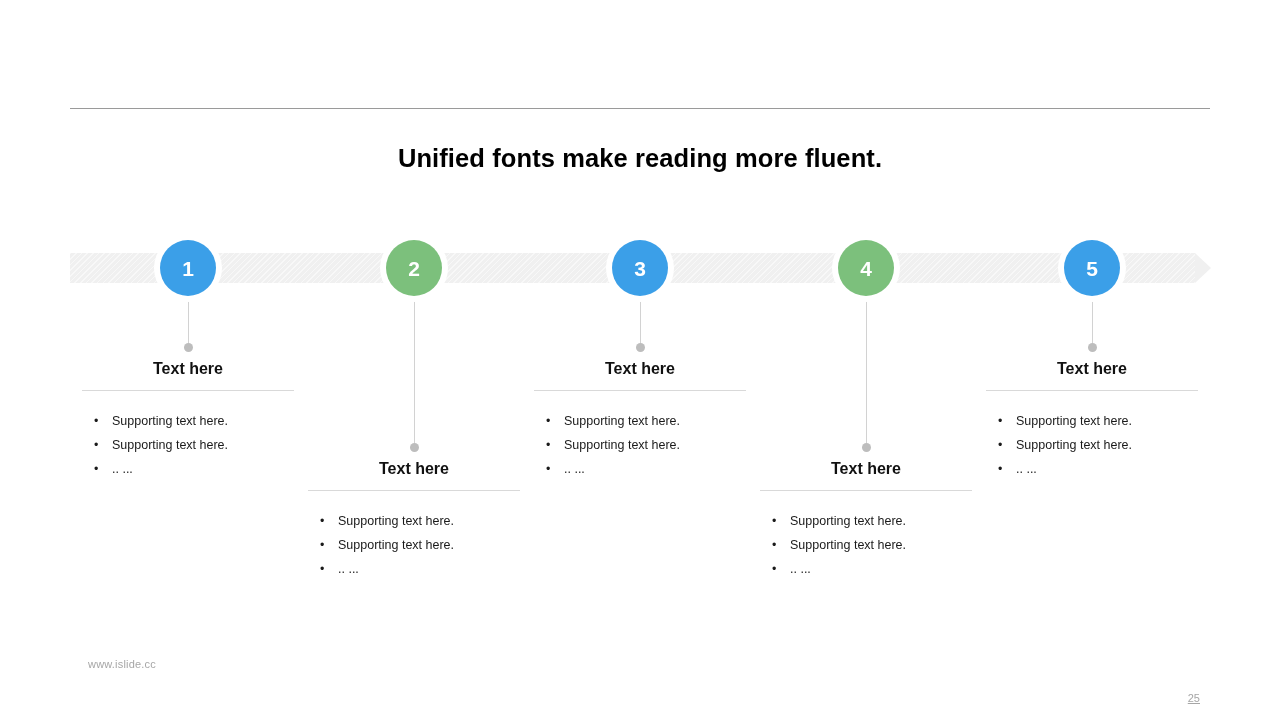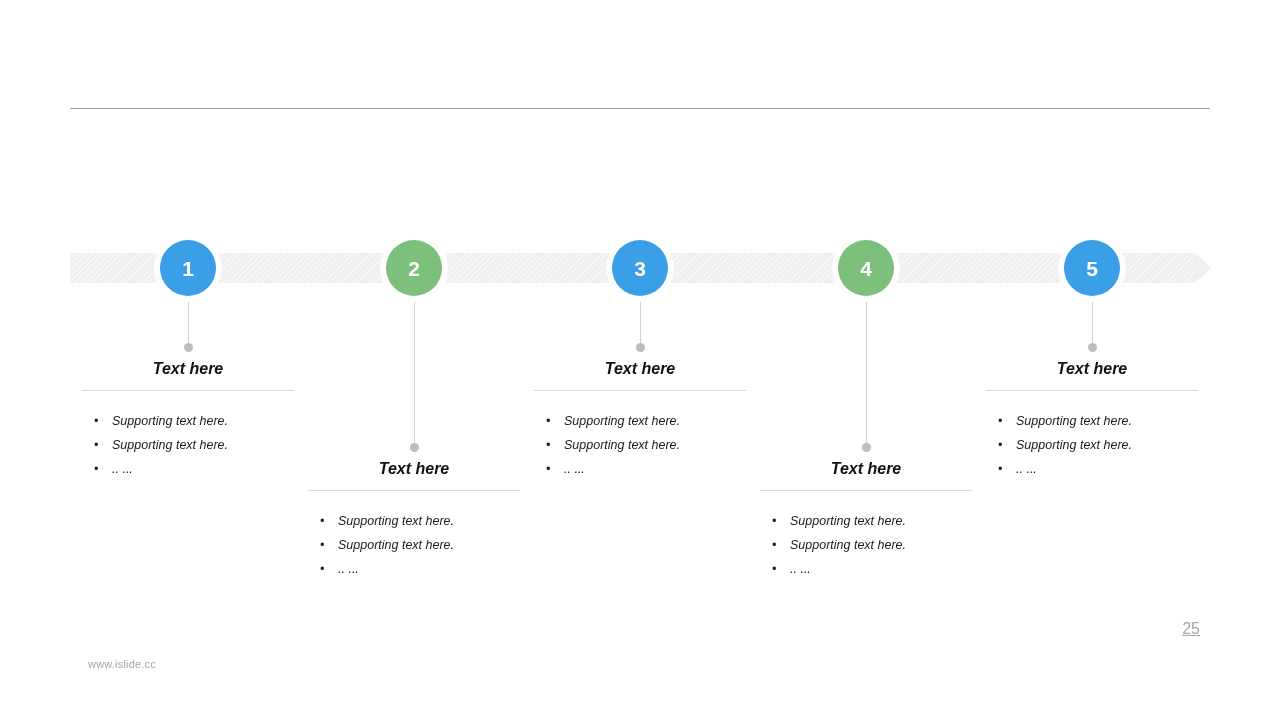--- a/index.html
+++ b/index.html
@@ -104,21 +104,20 @@
     width: 9px;
     height: 9px;
     border-radius: 50%;
     background: #bdbdbd;
   }
 
   
   .block {
     position: absolute;
     width: 212px;
-    font-style: italic;
   }
   .block-title {
     text-align: center;
     font-size: 16px;
     font-weight: bold;
     color: #111111;
     line-height: 20px;
     padding-bottom: 11px;
   }
   .block-rule {
@@ -153,35 +152,36 @@
     position: absolute;
     left: 88px;
     top: 658px;
     font-size: 11px;
     color: #a6a6a6;
     letter-spacing: 0.2px;
   }
   .footer-page {
     position: absolute;
     left: 1160px;
-    top: 620px;
+    top: 692px;
     width: 40px;
     text-align: right;
-    font-size: 16px;
+    font-size: 11px;
     color: #a6a6a6;
     text-decoration: underline;
   }
 </style>
 </head>
 <body>
 
 <div class="slide">
 
   <div class="top-rule"></div>
 
+  <div class="slide-title">Unified fonts make reading more fluent.</div>
 
   <div class="timeline-bar">
     <div class="bar-body"></div>
     <div class="bar-arrow"></div>
   </div>
 
   <div id="milestone-layer">
       <div class="connector" style="left: 187.5px; top: 296px; height: 51px;"></div>
       <div class="connector-dot" style="left: 183.5px; top: 343px;"></div>
       <div class="block" style="left: 82px; top: 359px;">

